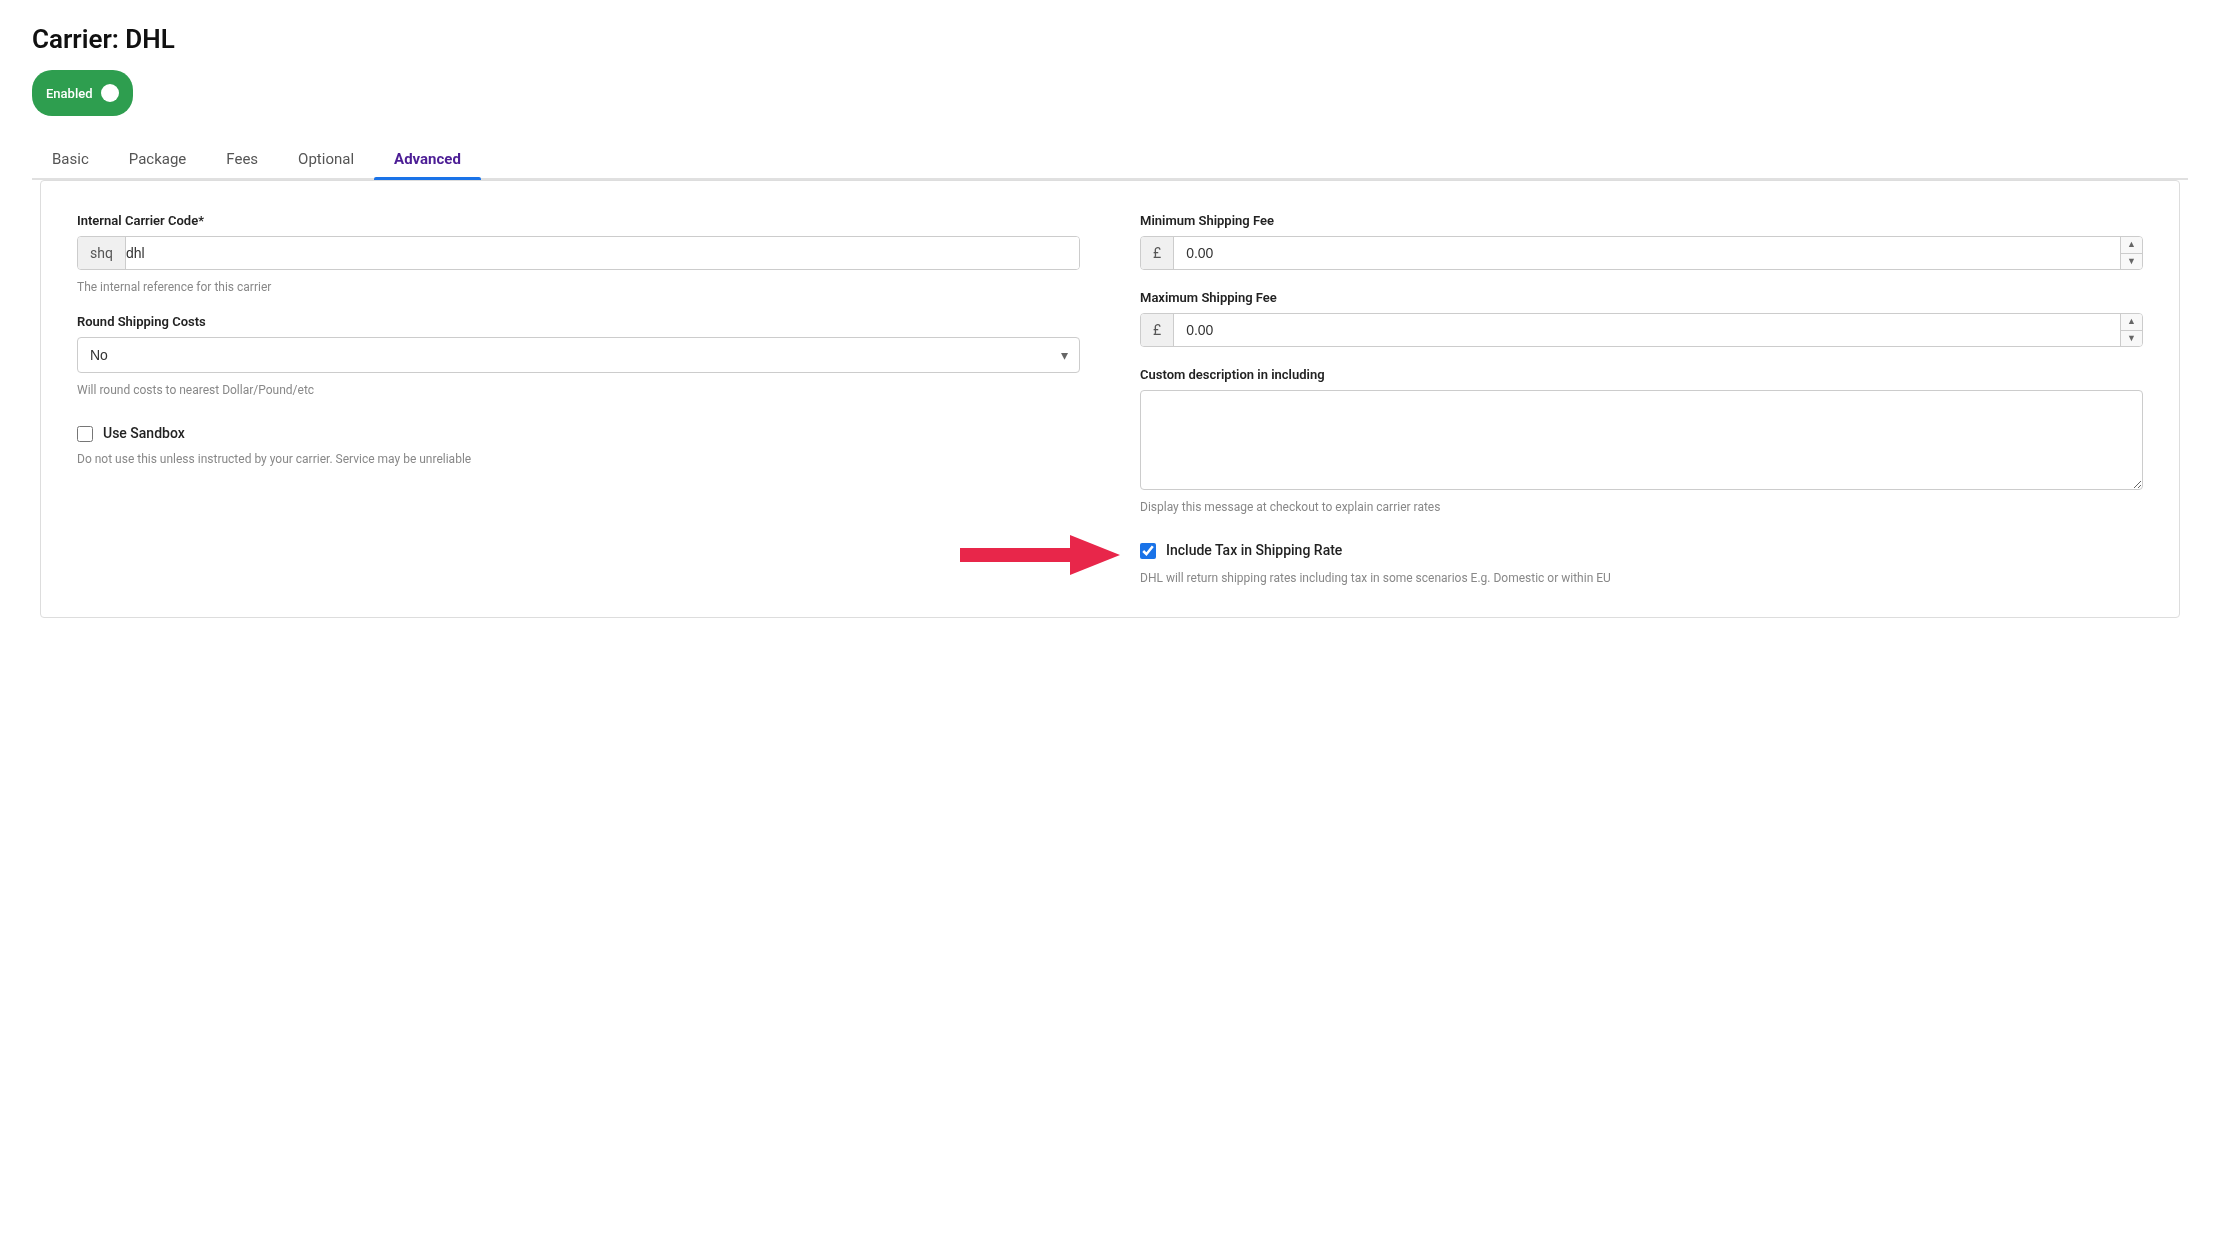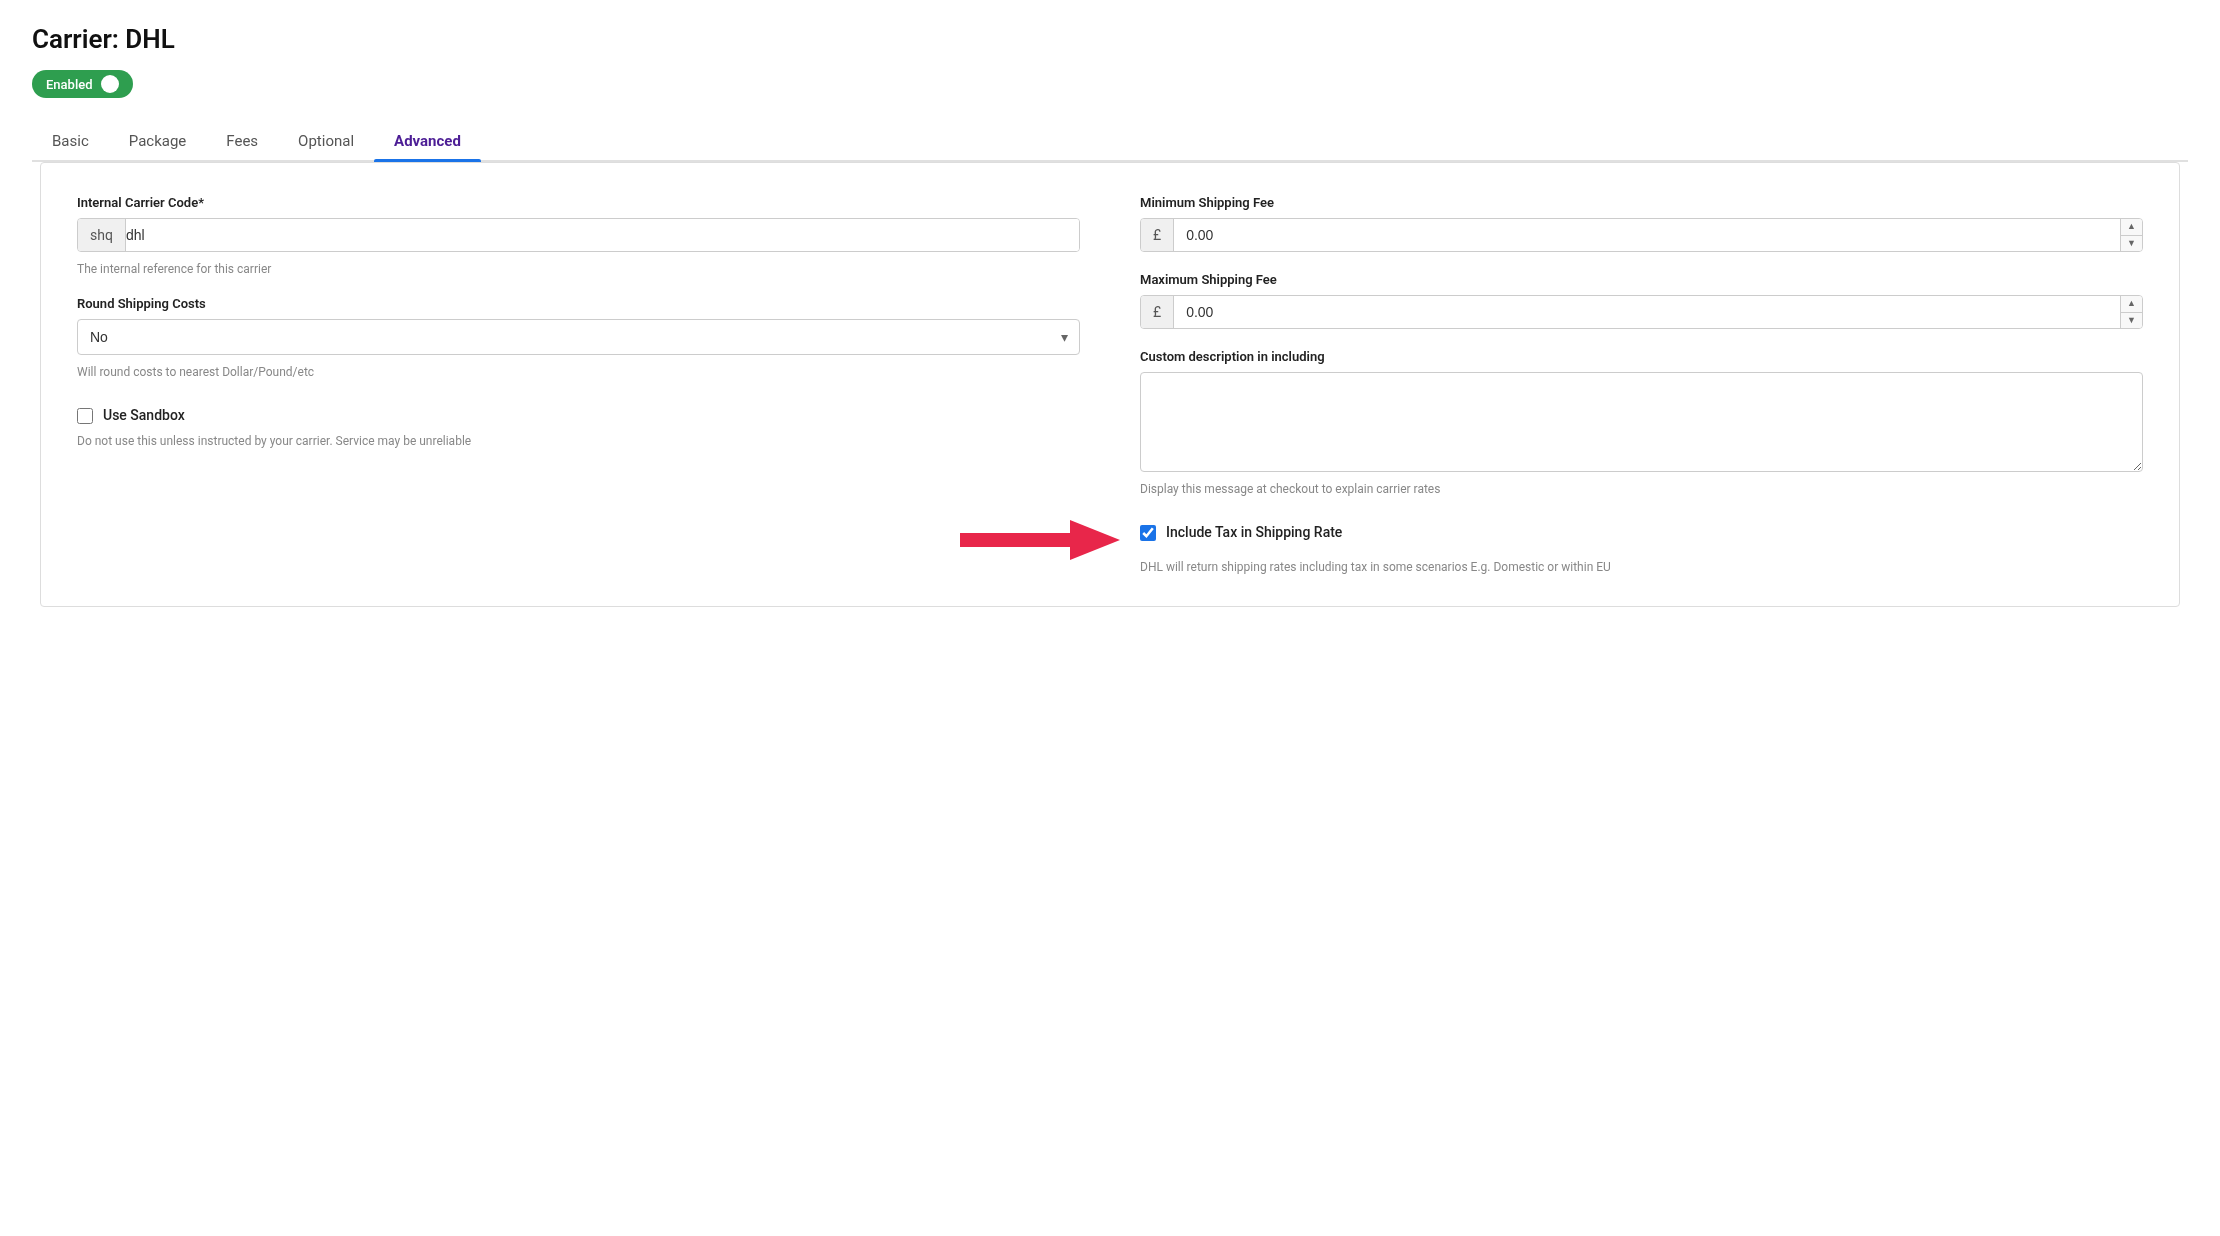--- a/index.html
+++ b/index.html
@@ -21,21 +21,21 @@
       margin-bottom: 16px;
     }
     .enabled-badge {
       display: inline-flex;
       align-items: center;
       gap: 8px;
       background: #2e9e4f;
       color: #fff;
       font-size: 13px;
       font-weight: 500;
-      padding: 5px 14px;
+      padding: 14px 14px;
       border-radius: 20px;
       margin-bottom: 24px;
       cursor: pointer;
     }
     .toggle-knob {
       width: 18px;
       height: 18px;
       background: #fff;
       border-radius: 50%;
     }
@@ -233,21 +233,21 @@
       gap: 20px;
     }
     .left-col {
       display: flex;
       flex-direction: column;
       gap: 20px;
     }
     .include-tax-section {
       display: flex;
       flex-direction: column;
-      gap: 15px;
+      gap: 8px;
       position: relative;
     }
   </style>
 </head>
 <body>
 
 <div class="page-container">
   <h1 class="page-title">Carrier: DHL</h1>
 
   <div class="enabled-badge">

